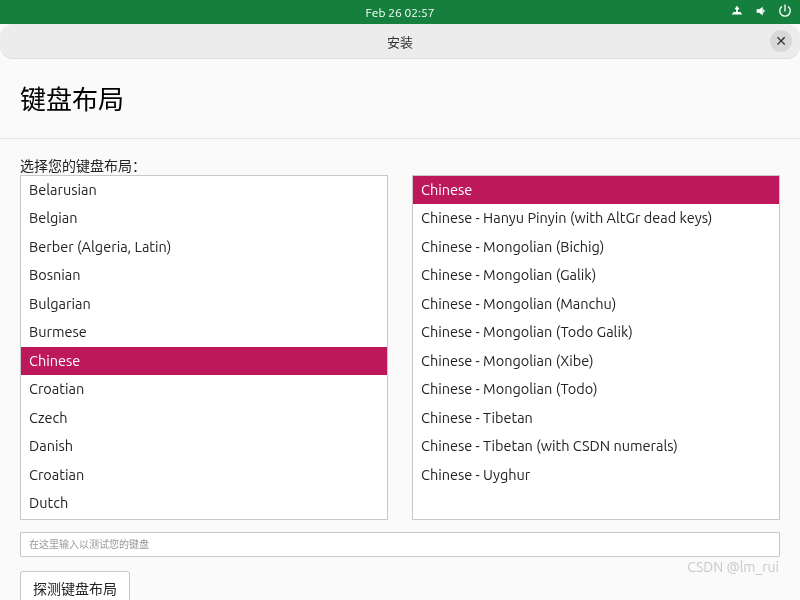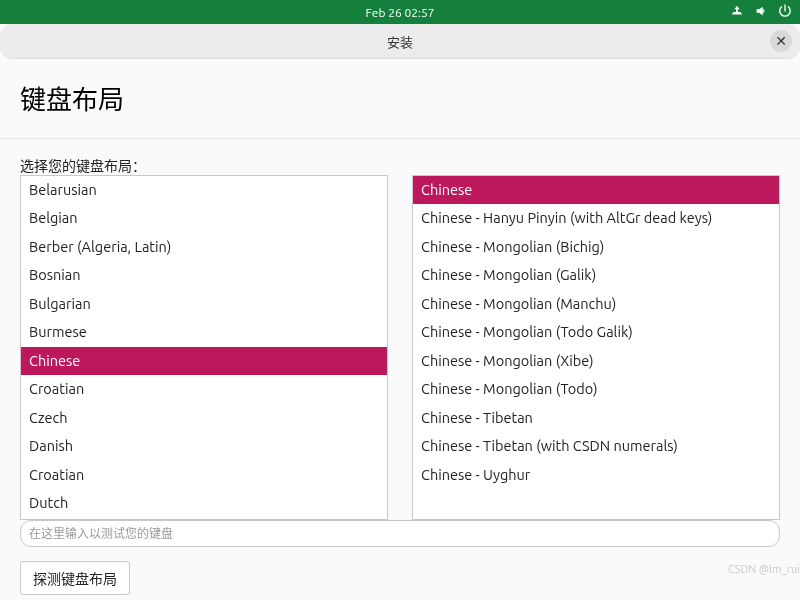--- a/index.html
+++ b/index.html
@@ -19,26 +19,26 @@
     .prompt { font-size: 14px; color: #222; margin-bottom: 0; }
     
     .lists { display: flex; gap: 24px; }
     .listbox { flex: 1; height: 345px; border: 1px solid #c8c8c8; background: #fff; overflow-y: auto; position: relative; }
     .listbox::-webkit-scrollbar { width: 8px; }
     .listbox::-webkit-scrollbar-thumb { background: #bdbdbd; border-radius: 4px; }
     .listbox::-webkit-scrollbar-track { background: transparent; }
     .list-item { padding: 3px 8px; font-size: 14.5px; color: #222; cursor: pointer; line-height: 1.55; }
     .list-item.selected { background: #be185d; color: #fff; }
     
-    .test-input { width: 100%; padding: 6px 8px; font-size: 12px; border: 1px solid #c8c8c8; border-radius: 11px; background: #fff; color: #222; }
+    .test-input { width: 100%; margin-top: 12px; padding: 6px 8px; font-size: 10px; border: 1px solid #c8c8c8; border-radius: 1px; background: #fff; color: #222; }
     .test-input::placeholder { color: #9a9a9a; }
     
     .detect-btn { margin-top: 14px; padding: 6px 12px; font-size: 14px; background: #fff; border: 1px solid #c8c8c8; border-radius: 3px; cursor: pointer; color: #222; }
     
-    .watermark { position: absolute; right: 0; bottom: 25px; font-size: 11px; color: #c9c9c9; }
+    .watermark { position: absolute; right: 21px; bottom: 25px; font-size: 14px; color: #c9c9c9; }
   </style>
 </head>
 <body>
 
 <div class="topbar">
   <span>Feb 26  02:57</span>
   <div class="tray">
     <span><svg viewBox="0 0 16 16">
           <path d="M8 2l-3 4h2v3h-3l-2 3h12l-2-3h-3v-3h2z"></path>
         </svg></span>

